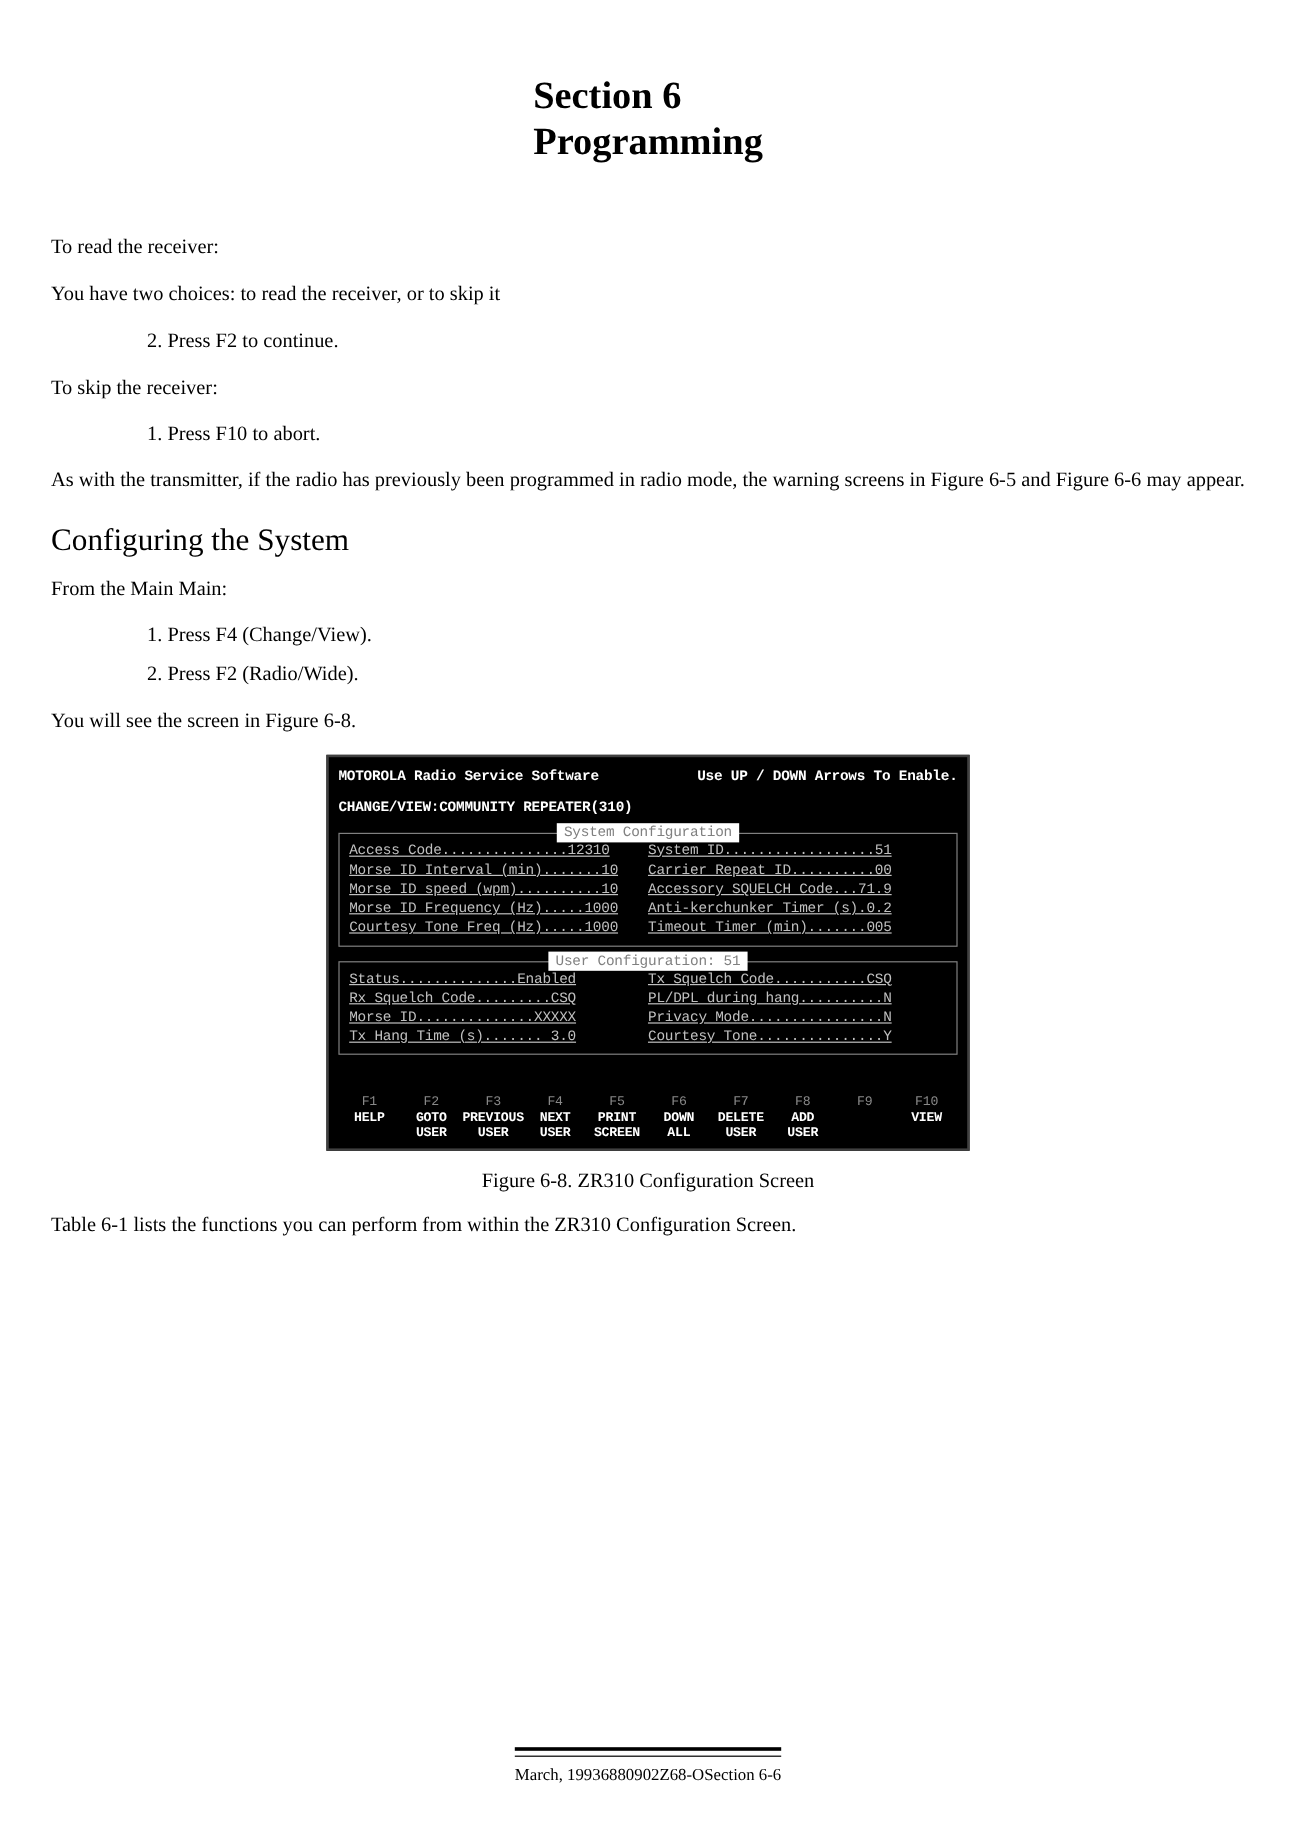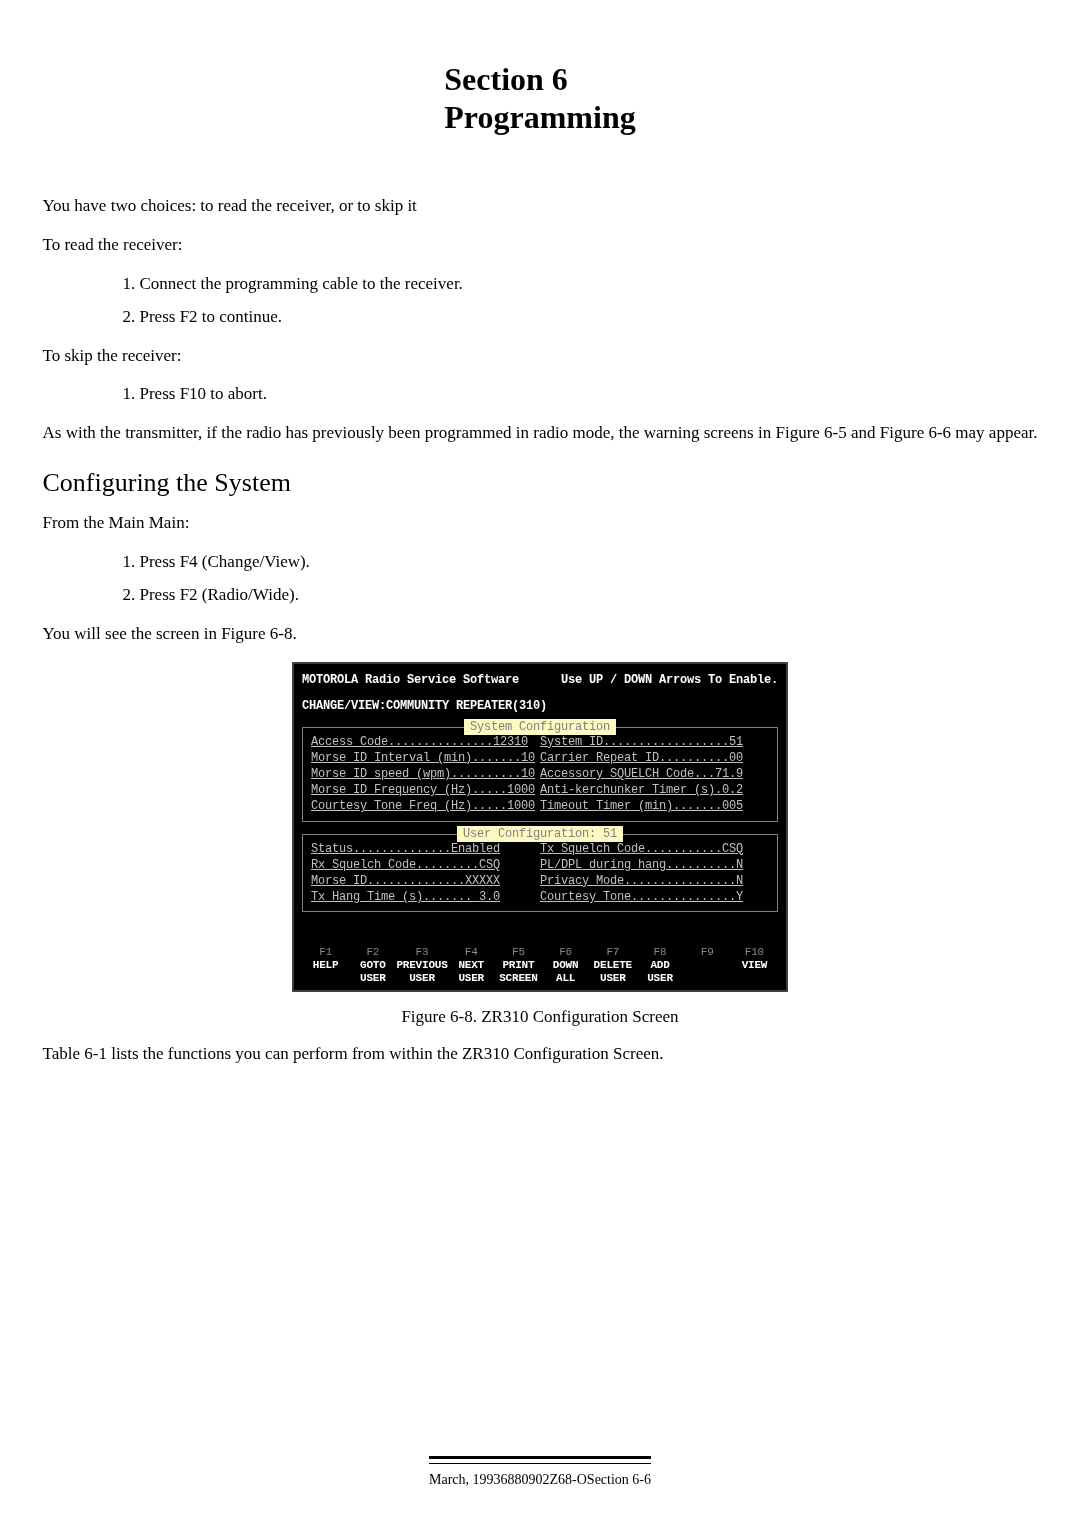--- a/index.html
+++ b/index.html
@@ -10,38 +10,38 @@
   .h-line2 { font-size: 32px; font-weight: bold; line-height: 1.2; }
   hr.thick { border: none; border-top: 3px solid #000; margin-top: 14px; margin-bottom: 0; }
   hr.thin { border: none; border-top: 1px solid #000; margin-top: 4px; margin-bottom: 30px; }
   .body { font-size: 17px; line-height: 1.35; }
   p.para { margin-bottom: 16px; }
   ol.numlist { list-style: none; margin-left: 80px; margin-bottom: 16px; }
   ol.numlist li { margin-bottom: 10px; }
   h2.sub { font-size: 26px; font-weight: normal; margin-top: 20px; margin-bottom: 12px; }
   .fig-wrap { display: flex; flex-direction: column; align-items: center; margin-top: 14px; margin-bottom: 14px; }
   .terminal {
-    width: 496px; height: 330px;
+    width: 536px; height: 330px;
     background: #000;
     color: #c0c0c0;
     font-family: "Courier New", monospace;
     font-size: 12px;
     letter-spacing: -0.2px;
     padding: 8px;
     border: 2px solid #404040;
     position: relative;
     white-space: nowrap;
   }
   .term-row { display: flex; }
   .term-right { margin-left: auto; }
   .term-bold { color: #ffffff; font-weight: bold; }
   .term-box { border: 1px solid #808080; margin-top: 12px; padding: 6px 8px; position: relative; }
   .term-box .box-title {
     position: absolute; top: -9px; left: 50%; transform: translateX(-50%);
-    background: #fef9c3; padding: 0 6px; color:#808080;
+    background: #ffffff; padding: 0 6px; color:#808080;
   }
   .kv-cols { display: flex; }
   .kv-left, .kv-right { flex: 1; text-decoration: underline; }
   .fkeys { display: flex; position: absolute; left: 8px; right: 8px; bottom: 6px; font-size: 11px; }
   .fkey { flex: 1; text-align: center; line-height: 1.15; }
   .fkh { color:#888; }
   .fkt { color:#fff; font-weight:bold; }
   .fig-cap { font-size: 17px; margin-top: 14px; }
   .footer-wrap { margin-top: auto; }
   hr.f-thick { border: none; border-top: 3px solid #000; margin-top: 30px; margin-bottom: 0; }
@@ -55,24 +55,23 @@
 <div class="page">
 
   <div class="header-block">
     <div class="h-line1">Section 6</div>
     <div class="h-line2">Programming</div>
   </div>
   <hr class="thick">
   <hr class="thin">
 
   <div class="body">
+    <p class="para">To read the receiver:</p>
     <p class="para">You have two choices: to read the receiver, or to skip it</p>
-    <p class="para">To read the receiver:</p>
     <ol class="numlist">
-      <li>1. Connect the programming cable to the receiver.</li>
       <li>2. Press F2 to continue.</li>
     </ol>
     <p class="para">To skip the receiver:</p>
     <ol class="numlist">
       <li>1. Press F10 to abort.</li>
     </ol>
     <p class="para">As with the transmitter, if the radio has previously been programmed in radio mode, the warning screens in Figure 6-5 and Figure 6-6 may appear.</p>
 
     <h2 class="sub">Configuring the System</h2>
 

